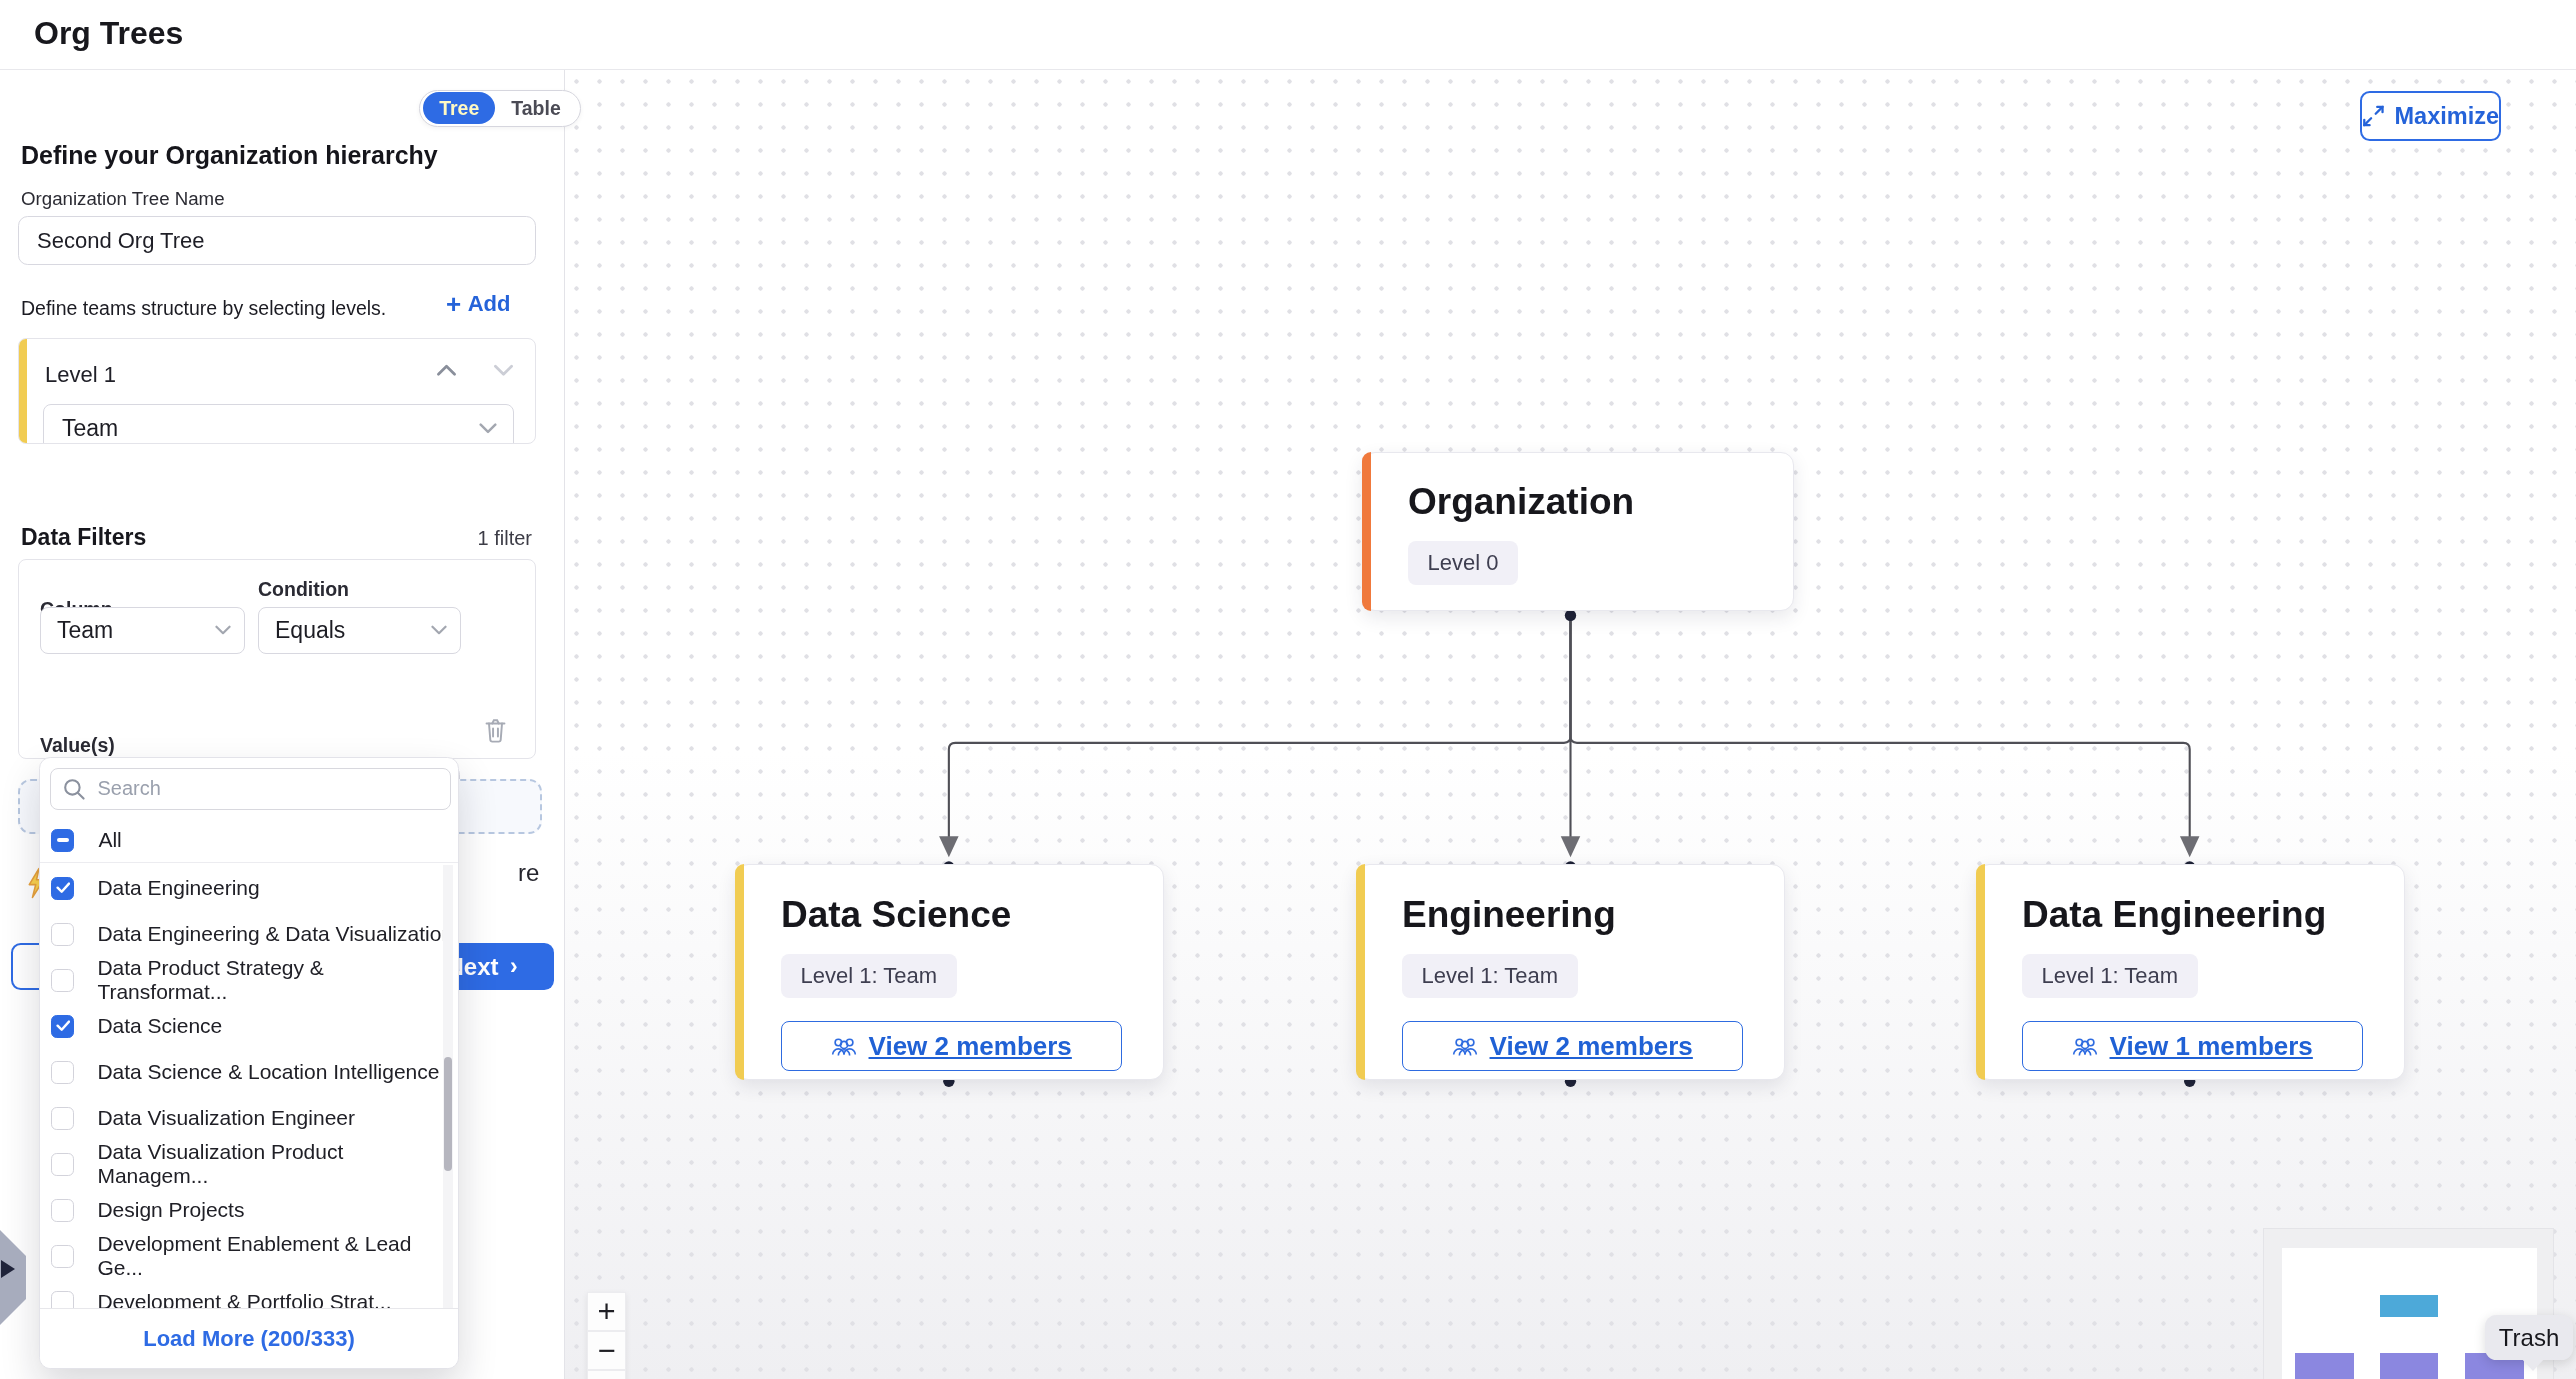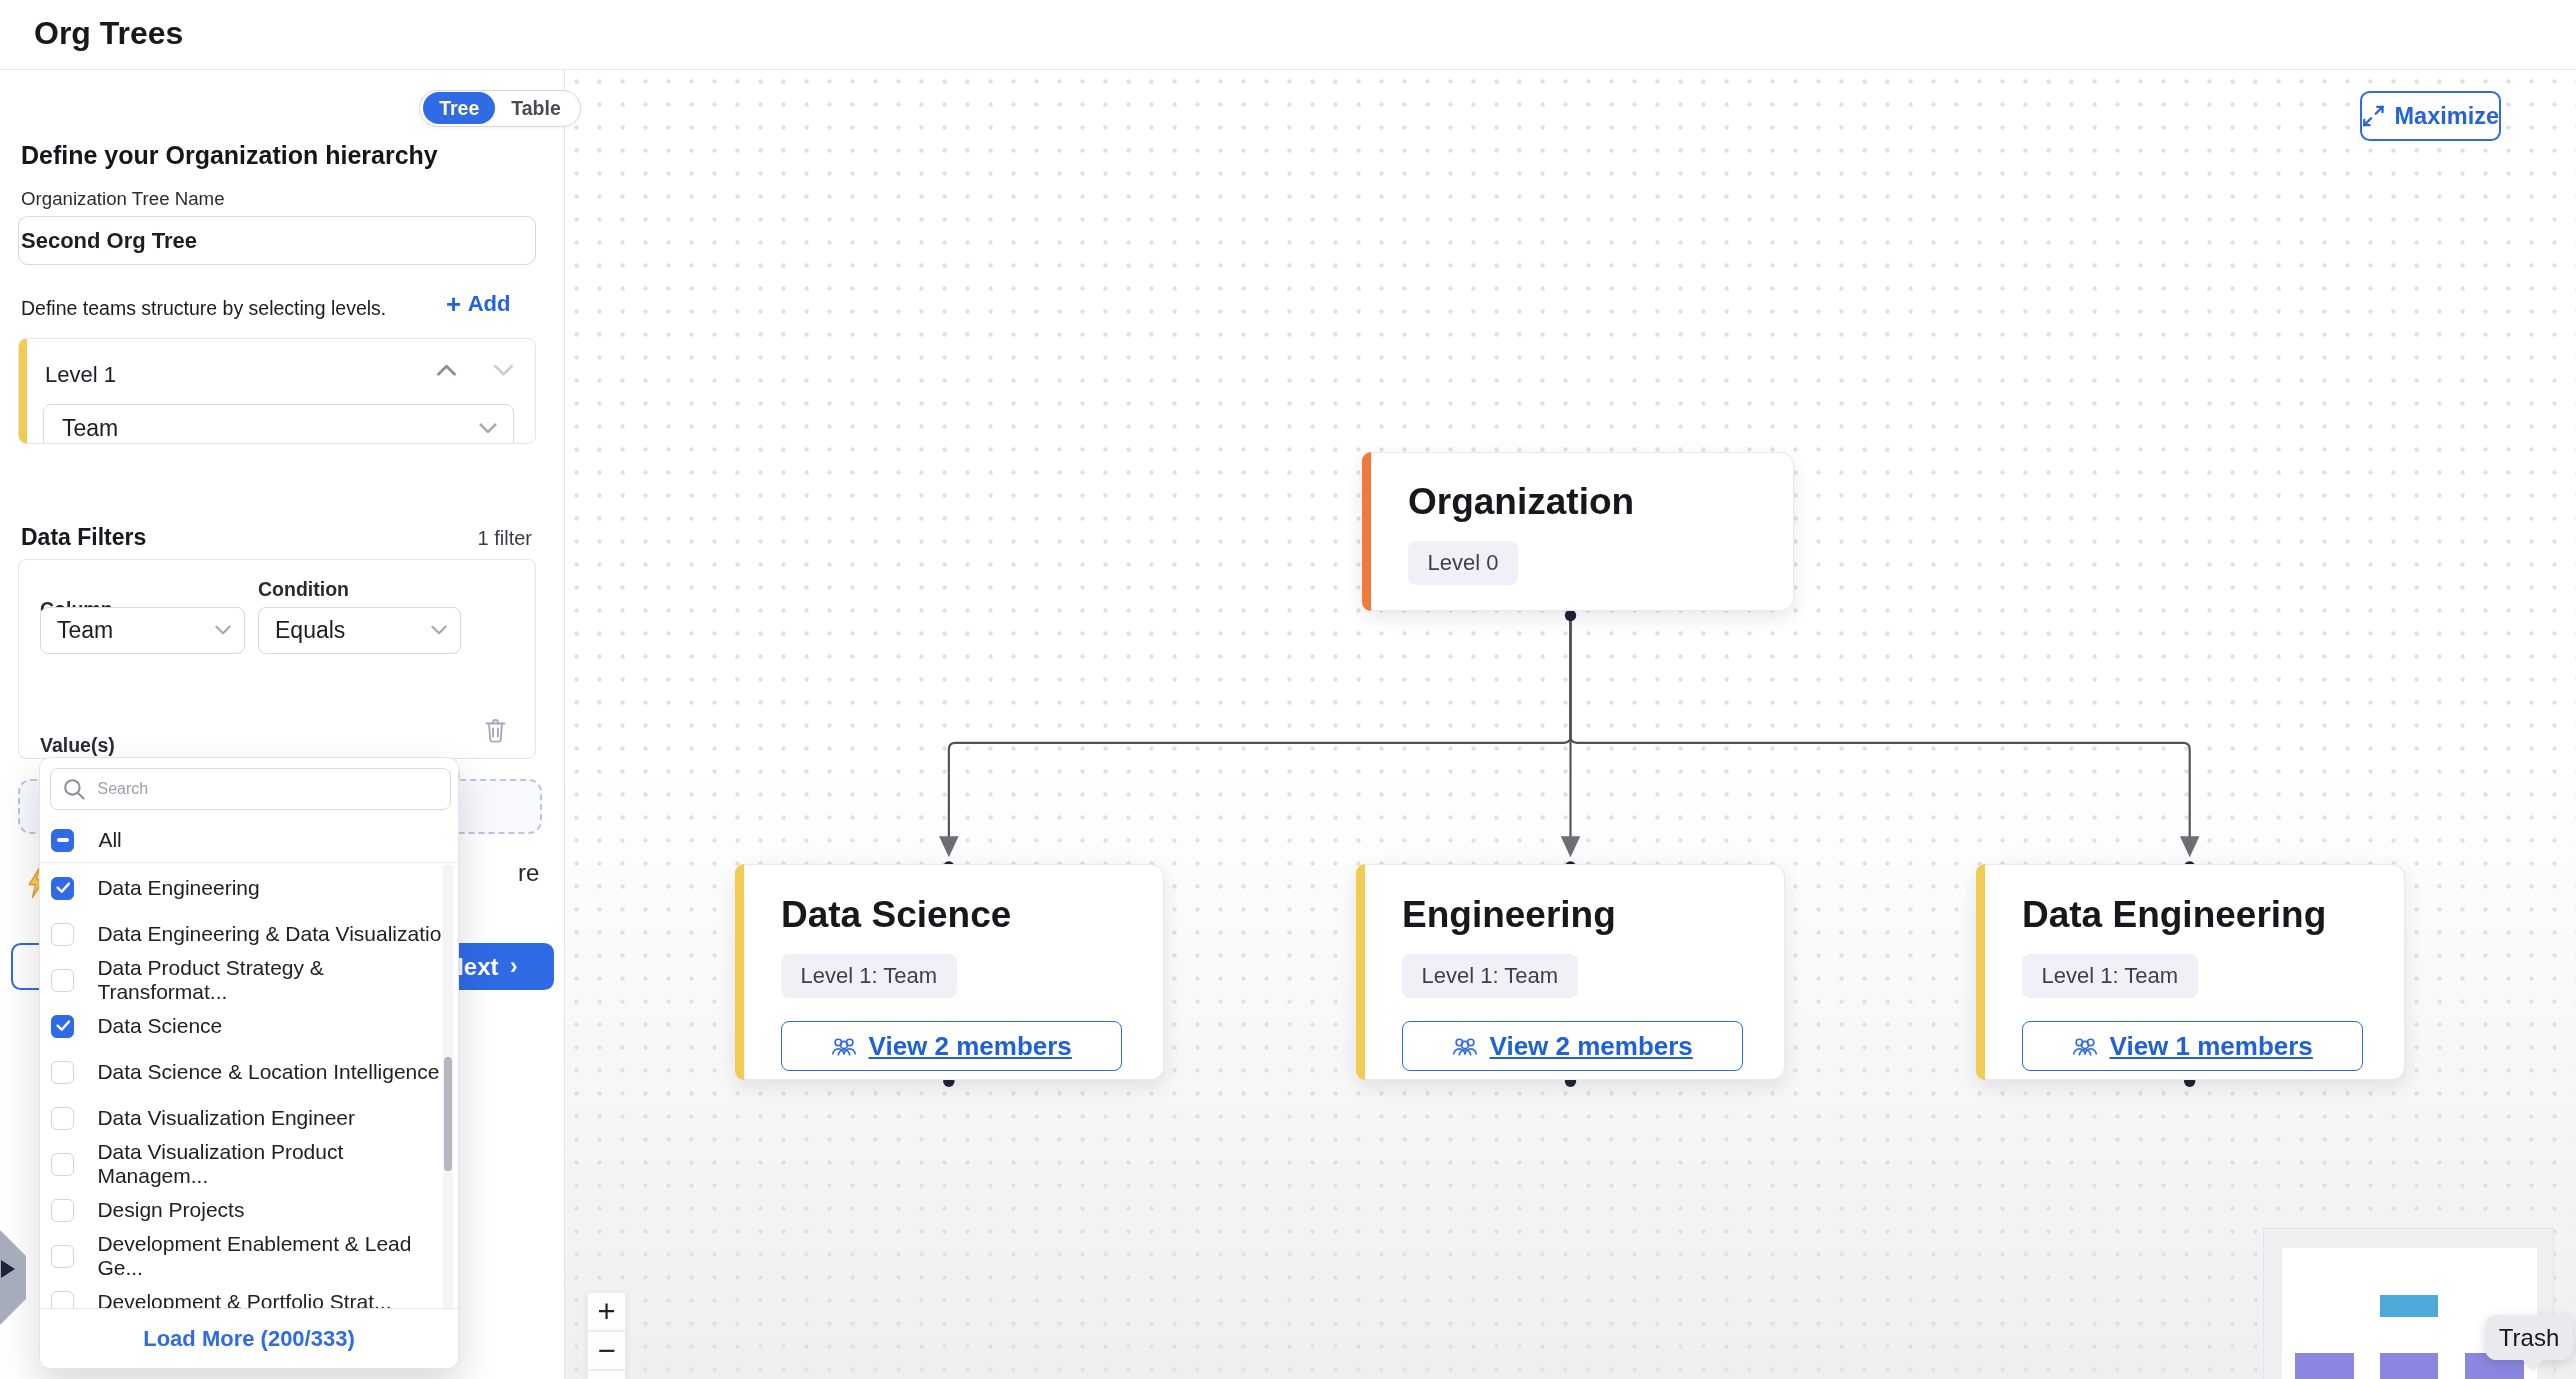--- a/index.html
+++ b/index.html
@@ -11,21 +11,21 @@
 
   
   .panel { position:absolute; left:0; top:70px; width:565px; height:1310px; background:#fff; border-right:1.6px solid #e3e3e8; z-index:10; }
 
   .toggle { position:absolute; left:419px; top:19.5px; height:37px; display:flex; align-items:center; background:#fff; border:1.6px solid #d6d6de; border-radius:811px; padding:3.2px; box-shadow:0 1.6px 4.9px rgba(0,0,0,.05); }
   .toggle .seg { font-size:19.5px; font-weight:700; padding:4.9px 16px; border-radius:811px; color:#4b4b55; }
   .toggle .seg.active { background:#2e6be4; color:#fef9c3; }
 
   .panel-heading { position:absolute; left:21px; top:71px; font-size:25px; font-weight:700; color:#15151b; }
   .field-label { position:absolute; left:21px; font-size:18.7px; color:#2b2b33; }
-  .name-input { position:absolute; left:18px; top:146px; width:518px; height:49px; border:1.6px solid #d8d8e0; border-radius:9.7px; background:#fff; font-size:22px; color:#1e1e26; padding-left:2px; display:flex; align-items:center;font-weight:bold; }
+  .name-input { position:absolute; left:18px; top:146px; width:518px; height:49px; border:1.6px solid #d8d8e0; border-radius:9.7px; background:#fff; font-size:22px; color:#1e1e26; padding-left:18px; display:flex; align-items:center; }
 
   .teams-desc { position:absolute; left:21px; top:227px; font-size:19.5px; color:#1b1b22; }
   .add-btn { position:absolute; left:446px; top:221px; display:flex; align-items:center; gap:6.5px; color:#2563d9; font-size:22px; font-weight:700; }
   .add-btn .plus { font-size:26px; font-weight:700; line-height:1; }
 
   .level-card { position:absolute; left:18px; top:268px; width:518px; height:106px; border:1.6px solid #e4e4ea; border-radius:8px; background:#fff; overflow:hidden; }
   .level-card .bar { position:absolute; left:0; top:0; bottom:0; width:8px; background:#f1cc52; }
   .level-card .lvl-title { position:absolute; left:26px; top:23px; font-size:22px; color:#202028; }
   .lvl-chevrons { position:absolute; right:21px; top:24px; display:flex; gap:36px; }
   .type-select { position:absolute; left:24px; top:65px; width:471px; height:49px; border:1.6px solid #d8d8e0; border-radius:8px; display:flex; align-items:center; justify-content:space-between; padding:0 16px 0 18px; font-size:23px; color:#1d1d24; background:#fff; }
@@ -45,21 +45,21 @@
   .dashed-box { position:absolute; left:18px; top:709px; width:524px; height:55px; border:2.4px dashed #b7c7e0; border-radius:13px; background:#f7f9fd; z-index:4; }
   .frag-re { position:absolute; left:494px; top:789px; font-size:24px; color:#26262e; z-index:4;margin-left:24px; }
   .frag-bolt { position:absolute; left:26px; top:797px; z-index:4; }
   .back-btn { position:absolute; left:11.4px; top:873px; width:114px; height:47px; border:2.4px solid #2e6be4; border-radius:9.7px; background:#fff; z-index:5; }
   .next-btn { position:absolute; left:410px; top:873px; width:144px; height:47px; background:#2e6be4; border-radius:9.7px; color:#fff; font-size:24px; font-weight:700; display:flex; align-items:center; justify-content:center; gap:11.4px; z-index:5; }
   .next-btn .chev { font-size:23px; font-weight:700; }
 
   
   .dropdown { position:absolute; left:39px; top:687px; width:420px; height:612px; background:#fff; border:1.6px solid #e3e3e9; border-radius:11.4px; box-shadow:0 18px 39px rgba(20,20,40,.16); z-index:30; overflow:hidden; }
   .dd-search { position:absolute; left:9.7px; top:9.7px; width:401px; height:42px; border:1.6px solid #d8d8de; border-radius:8px; display:flex; align-items:center; gap:11.4px; padding-left:11.4px; }
-  .dd-search .ph { font-size:16px; color:#9aa0ad; }
+  .dd-search .ph { font-size:20px; color:#9aa0ad; }
   .dd-all { position:absolute; left:0; top:60px; width:100%; height:45px; display:flex; align-items:center; gap:24px; padding-left:11.4px; border-bottom:1.6px solid #ececf0; }
   .dd-all .lbl { font-size:21px; color:#202027; }
   .dd-list { position:absolute; left:0; top:107px; width:100%; height:445px; overflow:hidden; }
   .dd-row { position:relative; height:46px; display:flex; align-items:center; gap:23px; padding-left:11.4px; }
   .dd-row .lbl { font-size:21px; color:#202027; }
   .dd-scroll-track { position:absolute; right:4.9px; top:107px; width:9.7px; height:445px; background:#f4f4f6; }
   .dd-scroll-thumb { position:absolute; right:5.7px; top:299px; width:8px; height:114px; background:#b6b6bf; border-radius:4.9px; }
   .dd-loadmore { position:absolute; left:0; bottom:0; width:100%; height:60px; border-top:1.6px solid #e7e7eb; display:flex; align-items:center; justify-content:center; font-size:22px; font-weight:700; color:#2e6be4; background:#fff; }
 
   .cb { width:23px; height:23px; border-radius:5.7px; border:1.6px solid #d3d3db; background:#fff; flex:0 0 auto; display:flex; align-items:center; justify-content:center; }

